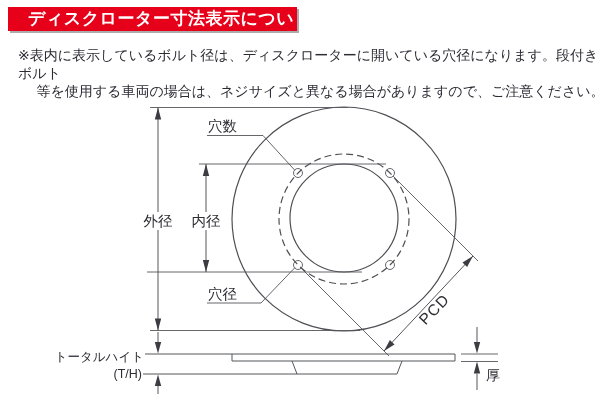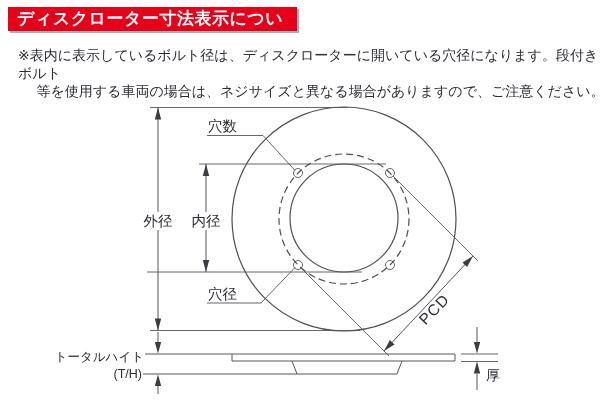--- a/index.html
+++ b/index.html
@@ -4,21 +4,21 @@
 <style>
   html,body{margin:0;padding:0;}
   body{
     width:603px;height:411px;position:relative;background:#ffffff;
     font-family:"Liberation Sans","DejaVu Sans",sans-serif;
     color:#2c2c34;overflow:hidden;
   }
   .banner{
     position:absolute;left:8px;top:7px;width:289px;height:24px;
     background:#e60019;color:#ffffff;font-weight:bold;font-size:17px;
-    line-height:24px;padding-left:9px;box-sizing:border-box;
+    line-height:24px;padding-left:20px;box-sizing:border-box;
     letter-spacing:0.5px;box-shadow:2px 2px 0 rgba(70,70,70,0.45);
   }
   .note{
     position:absolute;left:18px;top:46px;width:592px;
     font-size:14px;line-height:18px;color:#2c2c34;
   }
   .note .l2{display:block;padding-left:13px;text-align:center;}
   svg text{fill:#2c2c34;}
   .dline{stroke:#55565a;stroke-width:1;fill:none;}
   .thin{stroke:#55565a;stroke-width:0.9;fill:none;}

